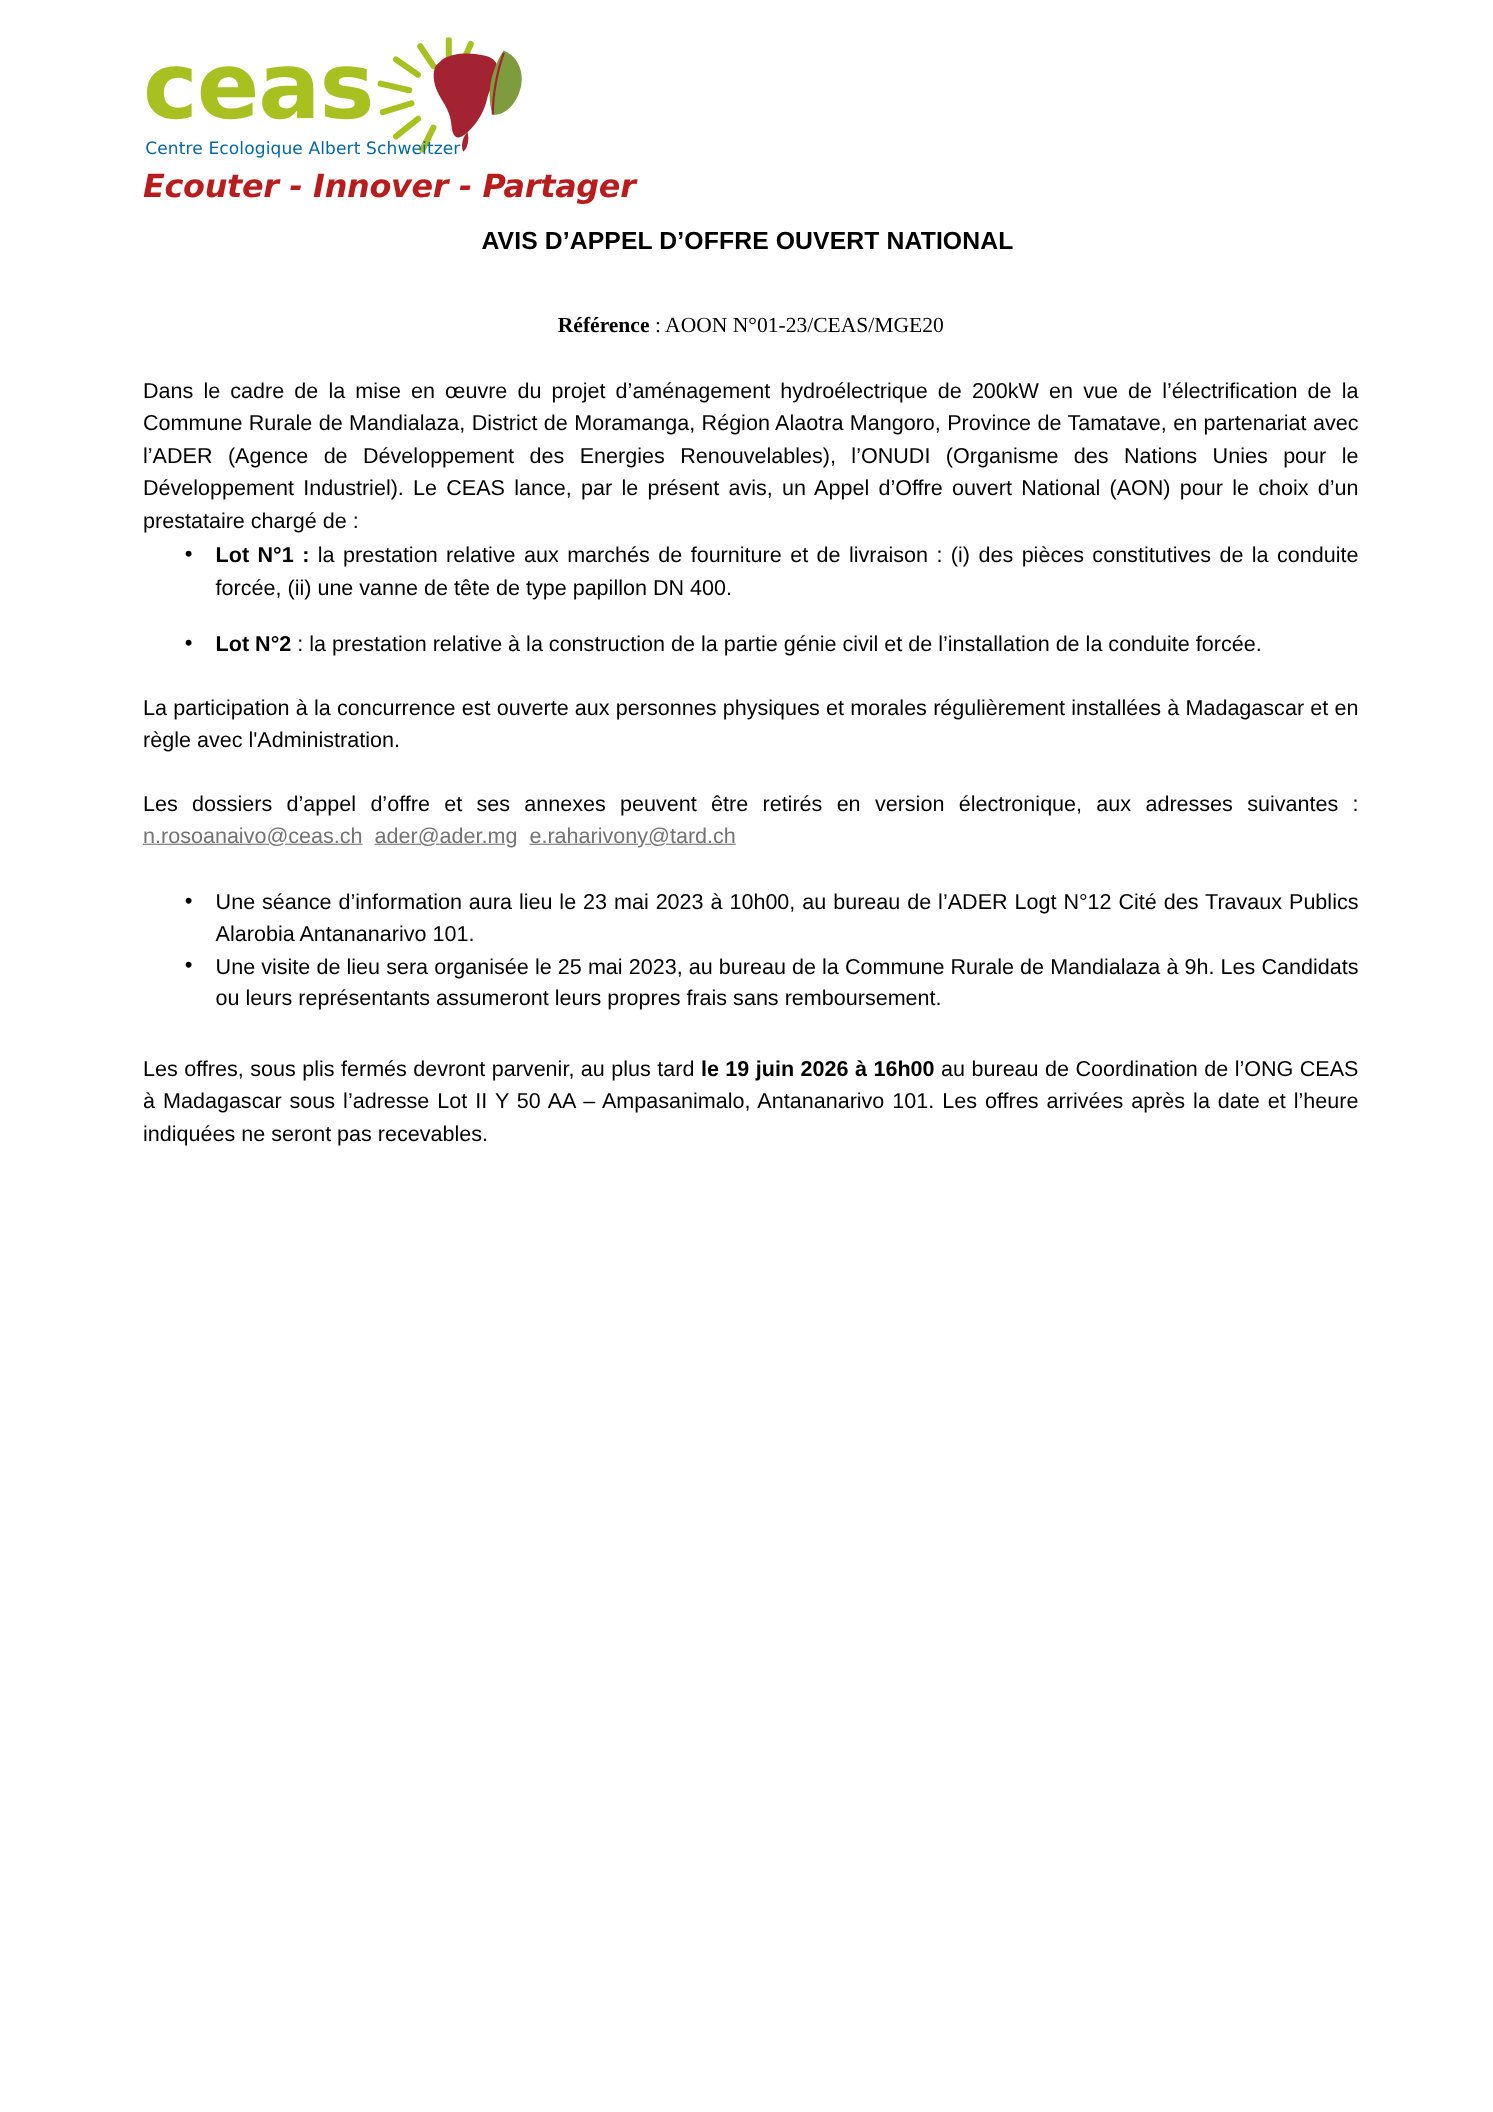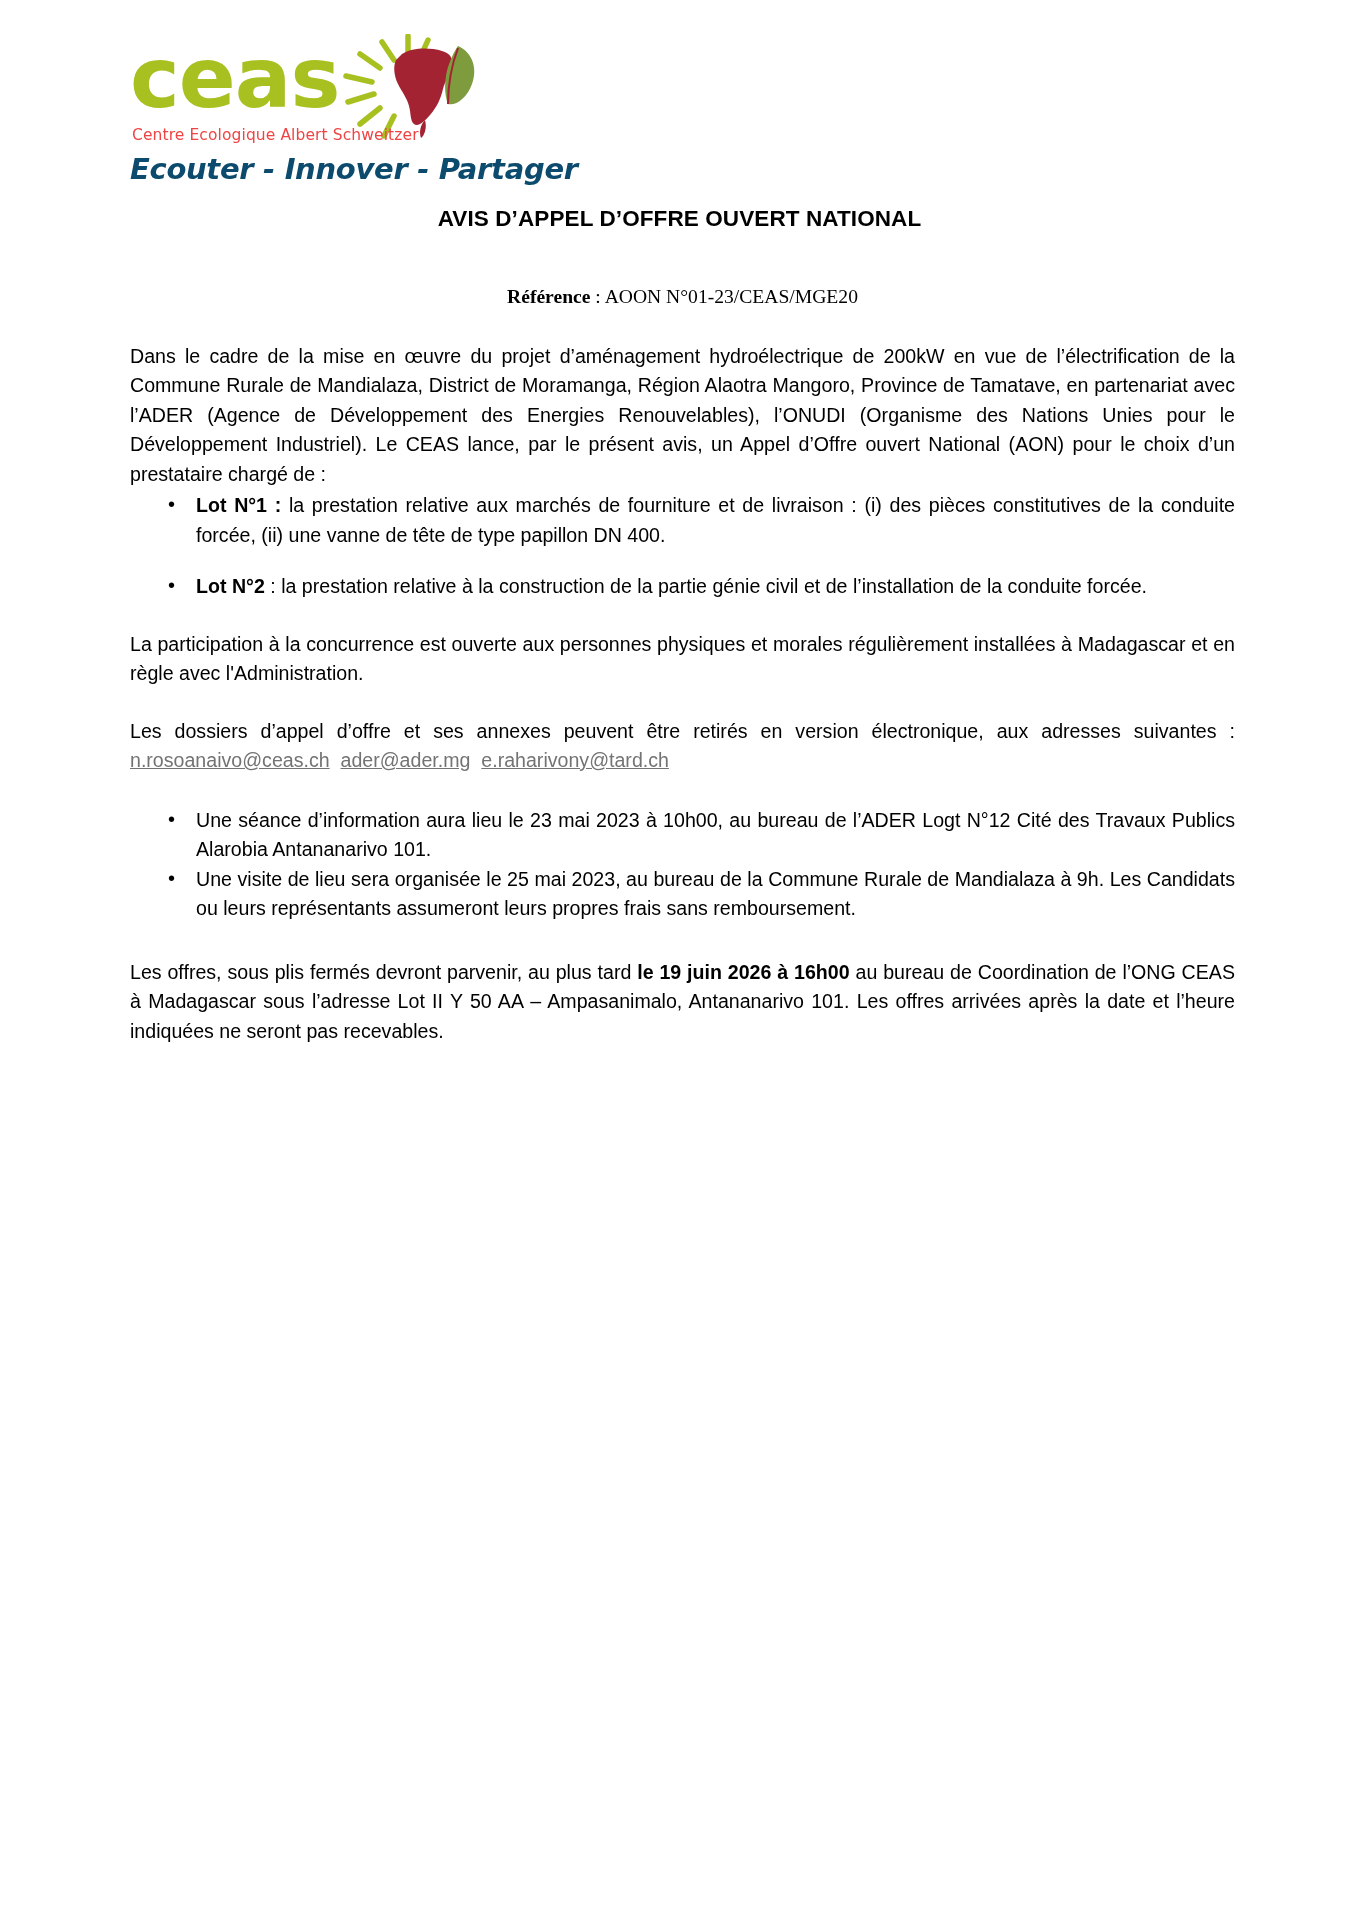--- a/index.html
+++ b/index.html
@@ -60,33 +60,33 @@
     height: 108px;
   }
   .logo-sub {
     position: absolute;
     left: 4px;
     top: 92px;
     font-family: "DejaVu Sans", sans-serif;
     font-size: 15.5px;
     font-weight: 400;
     letter-spacing: 0.1px;
-    color: #ef4444;
+    color: #0369a1;
     white-space: nowrap;
   }
   .logo-tagline {
     position: absolute;
     left: 2px;
     top: 118px;
     font-family: "DejaVu Sans", sans-serif;
     font-size: 29px;
     font-weight: 700;
     font-style: italic;
     letter-spacing: -0.3px;
-    color: #0c4a6e;
+    color: #b91c1c;
     white-space: nowrap;
   }
 
   
   .doc {
     padding-left: 130px;
     padding-right: 122px;
     box-sizing: border-box;
   }
 

